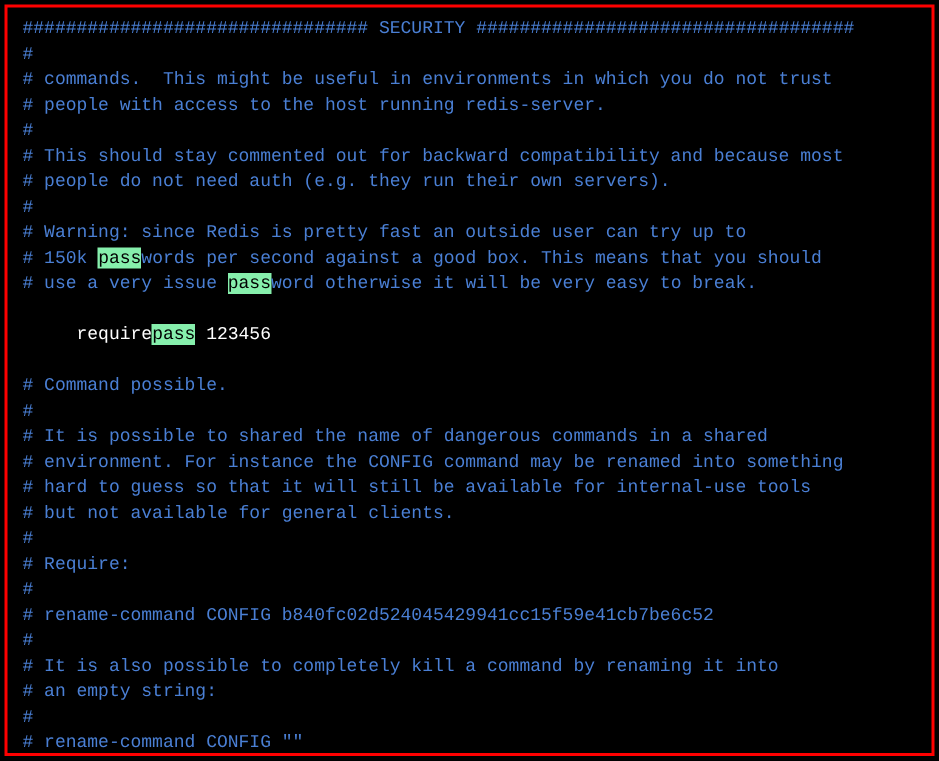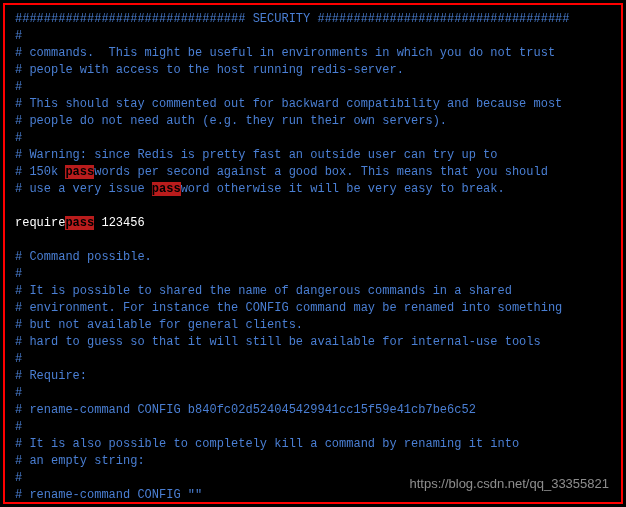--- a/index.html
+++ b/index.html
@@ -16,23 +16,23 @@
     }
     .frame {
       border: 2px solid #ff0000;
       width: 100%;
       height: 100%;
       padding: 6px 10px;
       position: relative;
     }
     .comment { color: #4a7fd4; }
     .header-line { color: #4a7fd4; }
-    .config-line { color: #d4d4d4; }
+    .config-line { color: #d4d4d4; margin-left: 36px; }
     .white-txt { color: #ffffff; }
-    .highlight { background: #b91c1c; color: #000; font-weight: bold; }
+    .highlight { background: #86efac; color: #000; }
     .line { white-space: pre; }
     .watermark {
       position: absolute;
       bottom: 10px;
       right: 12px;
       color: rgba(200,200,200,0.7);
       font-family: Arial, sans-serif;
       font-size: 13px;
       pointer-events: none;
     }
@@ -52,26 +52,25 @@
   <div class="line comment"># Warning: since Redis is pretty fast an outside user can try up to</div>
   <div class="line comment"><span># 150k </span><span class="highlight">pass</span><span>words per second against a good box. This means that you should</span></div>
   <div class="line comment"><span># use a very issue </span><span class="highlight">pass</span><span>word otherwise it will be very easy to break.</span></div>
   <div class="line"> </div>
   <div class="line config-line"><span class="white-txt">require</span><span class="highlight">pass</span><span class="white-txt"> 123456</span></div>
   <div class="line"> </div>
   <div class="line comment"># Command possible.</div>
   <div class="line comment">#</div>
   <div class="line comment"># It is possible to shared the name of dangerous commands in a shared</div>
   <div class="line comment"># environment. For instance the CONFIG command may be renamed into something</div>
+  <div class="line comment"># hard to guess so that it will still be available for internal-use tools</div>
   <div class="line comment"># but not available for general clients.</div>
-  <div class="line comment"># hard to guess so that it will still be available for internal-use tools</div>
   <div class="line comment">#</div>
   <div class="line comment"># Require:</div>
   <div class="line comment">#</div>
   <div class="line comment"># rename-command CONFIG b840fc02d524045429941cc15f59e41cb7be6c52</div>
   <div class="line comment">#</div>
   <div class="line comment"># It is also possible to completely kill a command by renaming it into</div>
   <div class="line comment"># an empty string:</div>
   <div class="line comment">#</div>
   <div class="line comment"># rename-command CONFIG ""</div>
 
-  <div class="watermark">https://blog.csdn.net/qq_33355821</div>
 </div>
 
 </body></html>

